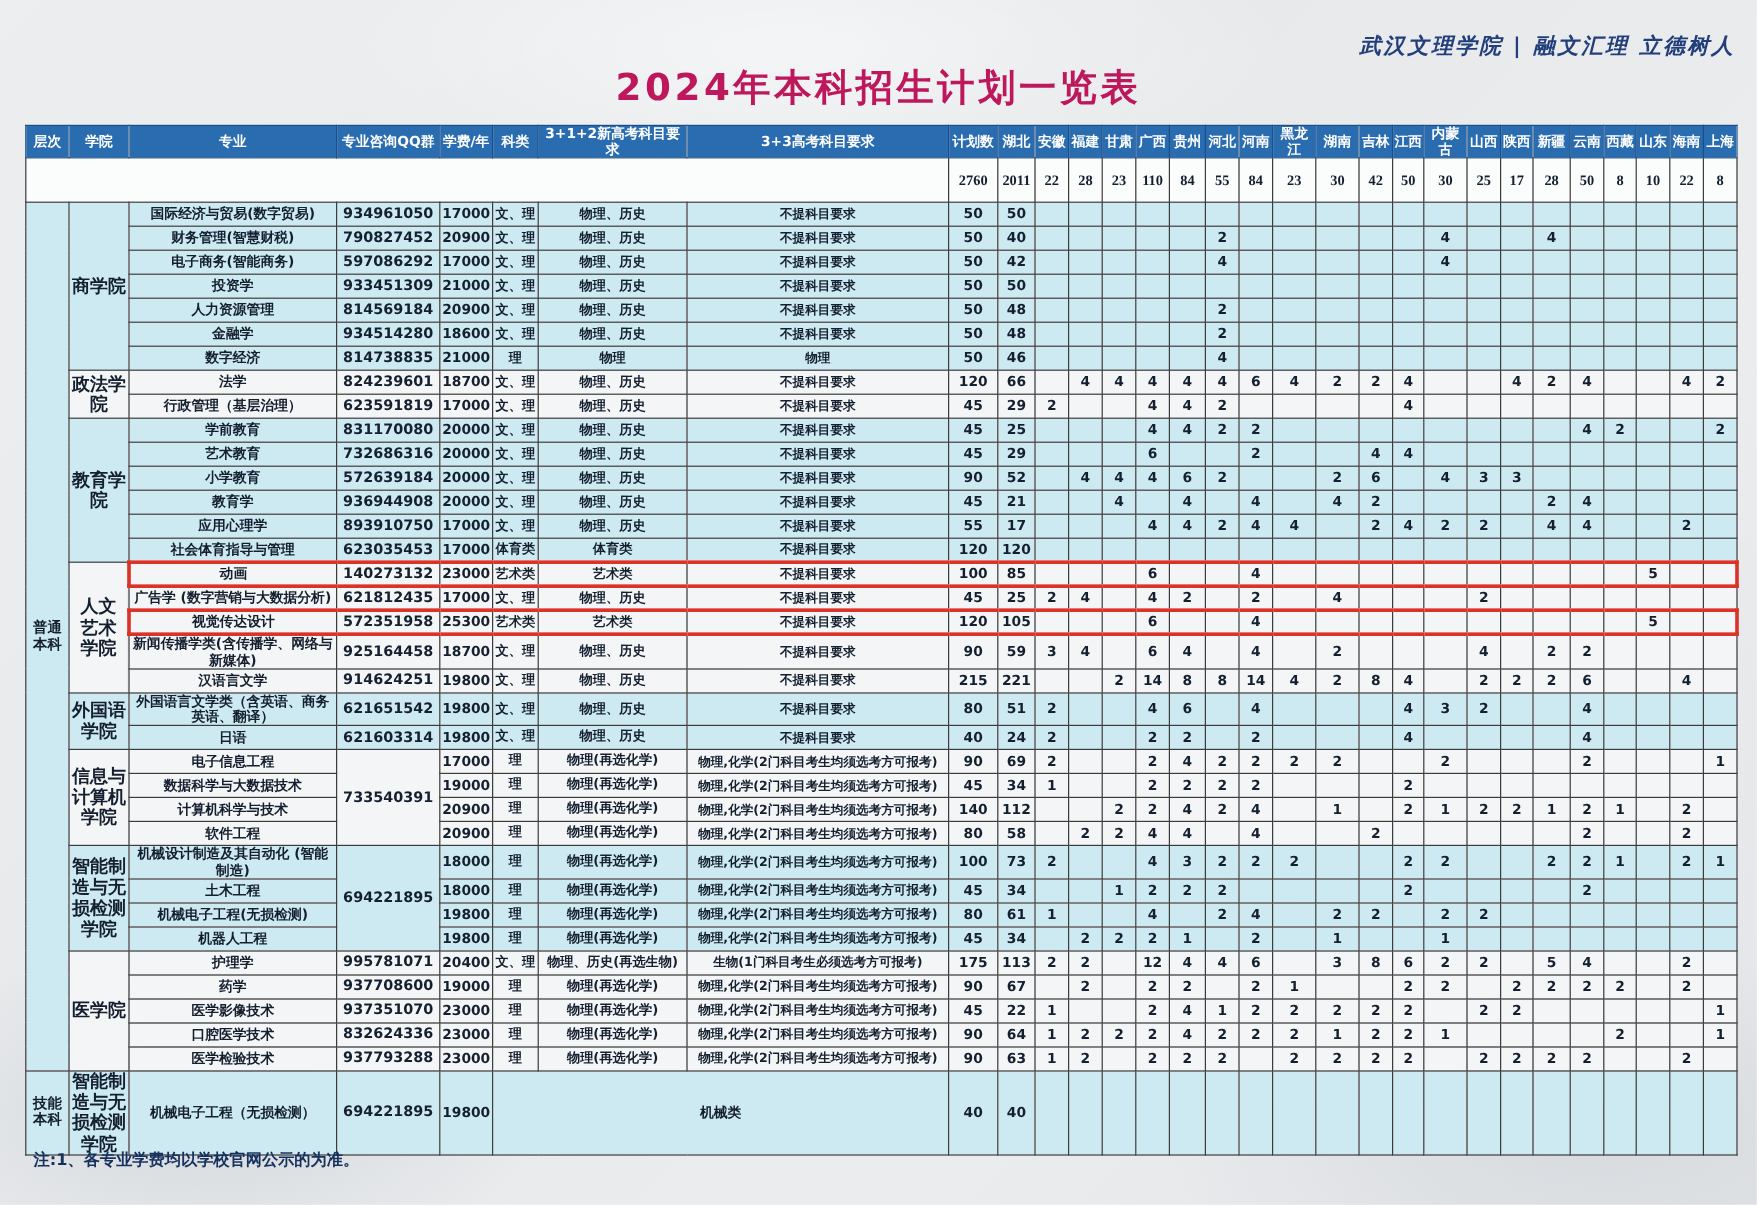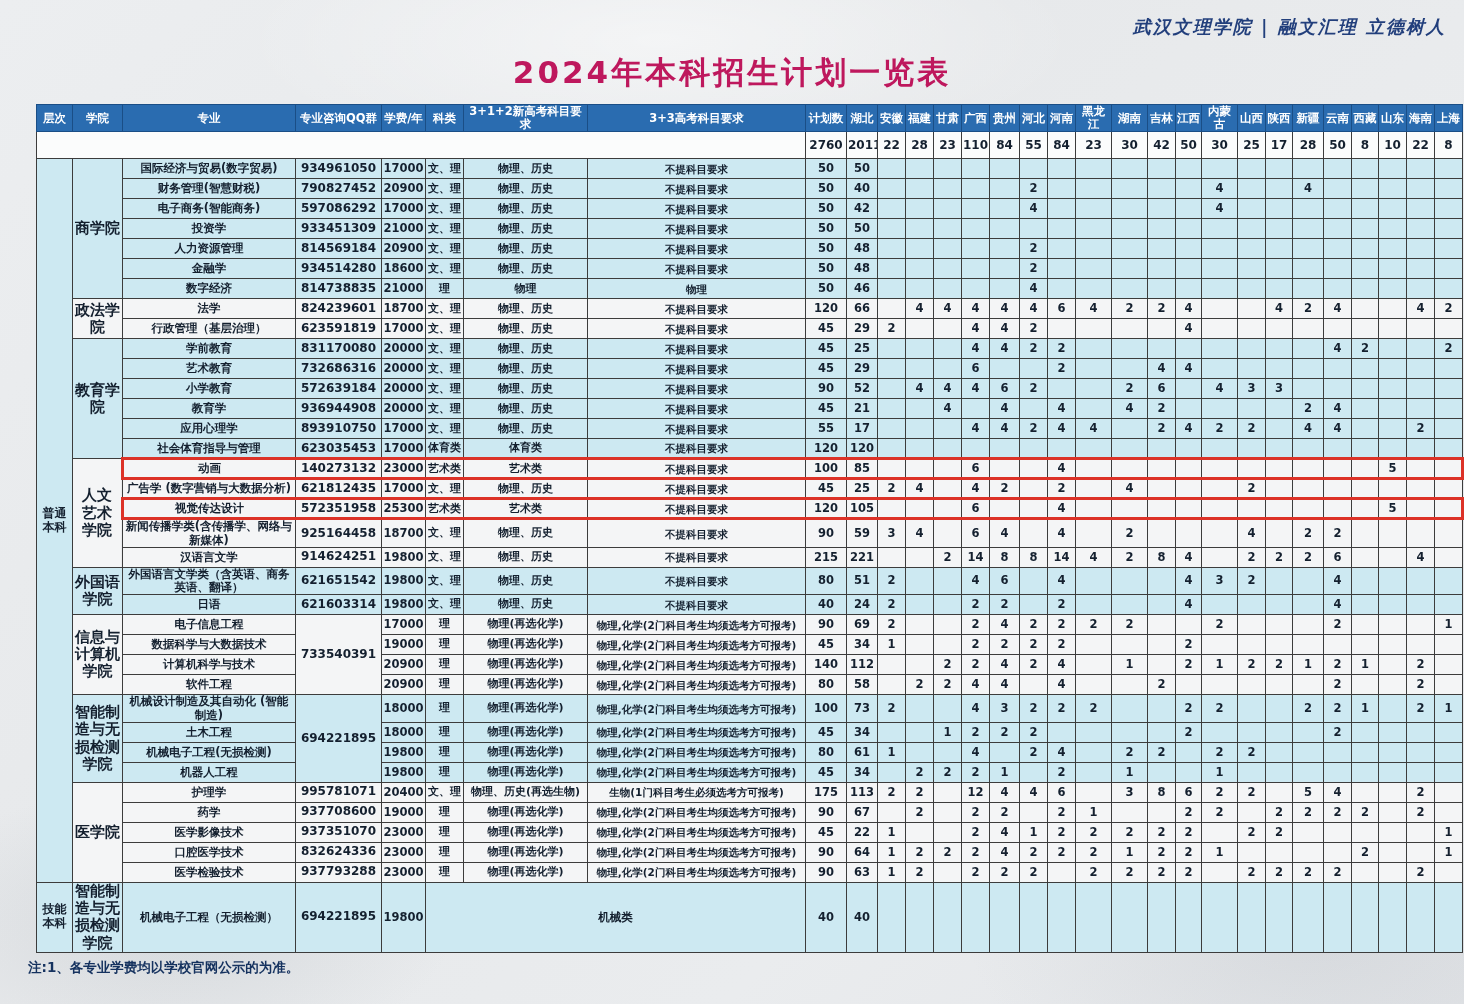--- a/index.html
+++ b/index.html
@@ -14,36 +14,36 @@
     font-family:"DejaVu Sans","Liberation Sans",sans-serif;
     background:linear-gradient(135deg,#eceef0 0%,#e7e9eb 40%,#eaecee 70%,#e3e5e8 100%);
     position:relative;color:var(--ink);
   }
   body::before{content:"";position:absolute;inset:0;
     background:
       radial-gradient(ellipse 400px 200px at 12% 92%, rgba(160,168,176,.25), transparent 70%),
       radial-gradient(ellipse 500px 220px at 90% 94%, rgba(165,172,180,.22), transparent 70%),
       radial-gradient(ellipse 600px 180px at 45% 4%, rgba(255,255,255,.5), transparent 70%);
     pointer-events:none;}
-  .brand{position:absolute;top:15px;right:18px;
+  .brand{position:absolute;top:26px;right:18px;
     font-family:"DejaVu Serif","Liberation Serif",serif;font-style:italic;font-weight:bold;
     font-size:18px;letter-spacing:2px;color:#223f7c;}
   .title{position:absolute;top:52px;left:0;width:100%;text-align:center;
     font-size:31px;font-weight:bold;letter-spacing:3px;color:#be185d;}
-  table{position:absolute;left:36px;top:104px;border-collapse:collapse;table-layout:fixed;
+  table{position:absolute;left:21px;top:104px;border-collapse:collapse;table-layout:fixed;
     width:1426px;background:transparent;}
   th,td{border:1px solid var(--bd);text-align:center;vertical-align:middle;
     padding:0 1px;overflow:hidden;line-height:1.15;}
   th{background:var(--hdr);color:#fff;font-weight:bold;font-size:11.5px;
     border-color:var(--hdr-border);height:21px;}
   tr{height:20px;}
   td{font-size:11.5px;font-weight:bold;color:#14202f;}
   tr.blue td{background:var(--row-blue);}
   tr.white td{background:var(--row-white);}
-  tr.totals{height:27px;}
+  tr.totals{height:37px;font-family:Liberation Serif, serif;}
   tr.totals td{background:#fbfcfc;font-size:12px;}
   td.level-cell{font-size:12px;}
   td.college-cell{font-size:15px;padding:0 2px;}
   td.major-cell{font-size:11.5px;padding:0 2px;}
   td.qq-cell{font-size:12px;}
   td.req33-cell{font-size:10.5px;margin-top:16px;}
   td.req-cell{font-size:11px;}
   td.cat-cell{font-size:11px;}
   td.hlc{border-top:3px solid var(--red);border-bottom:3px solid var(--red);}
   td.hlL{border-left:3px solid var(--red);}

